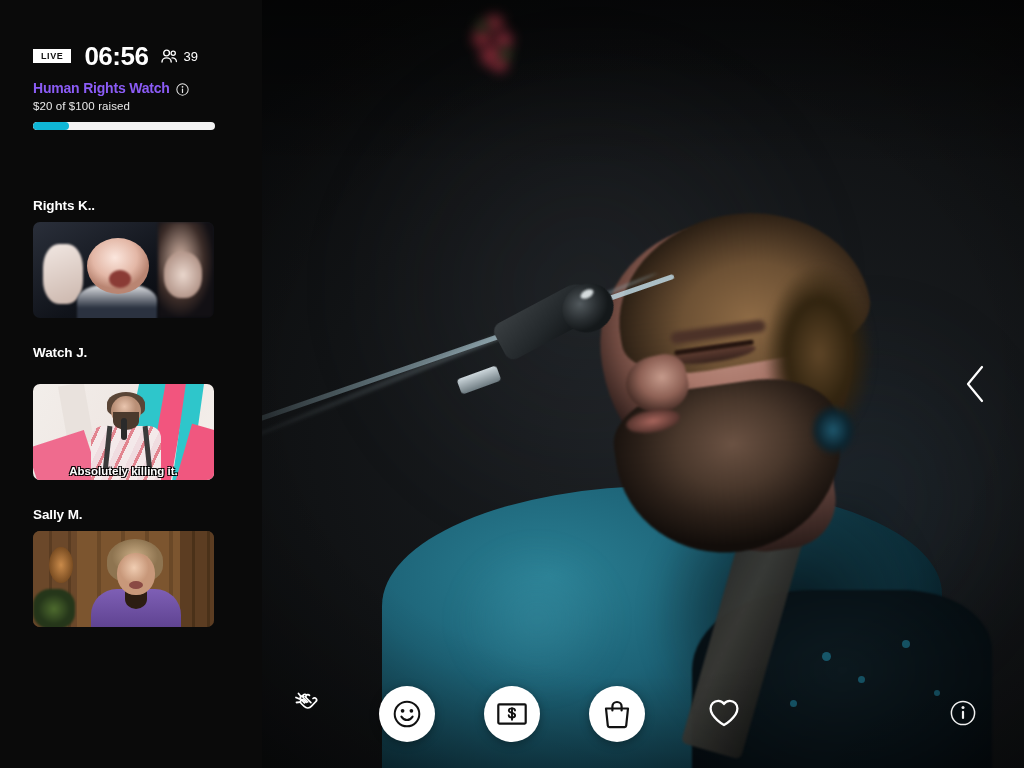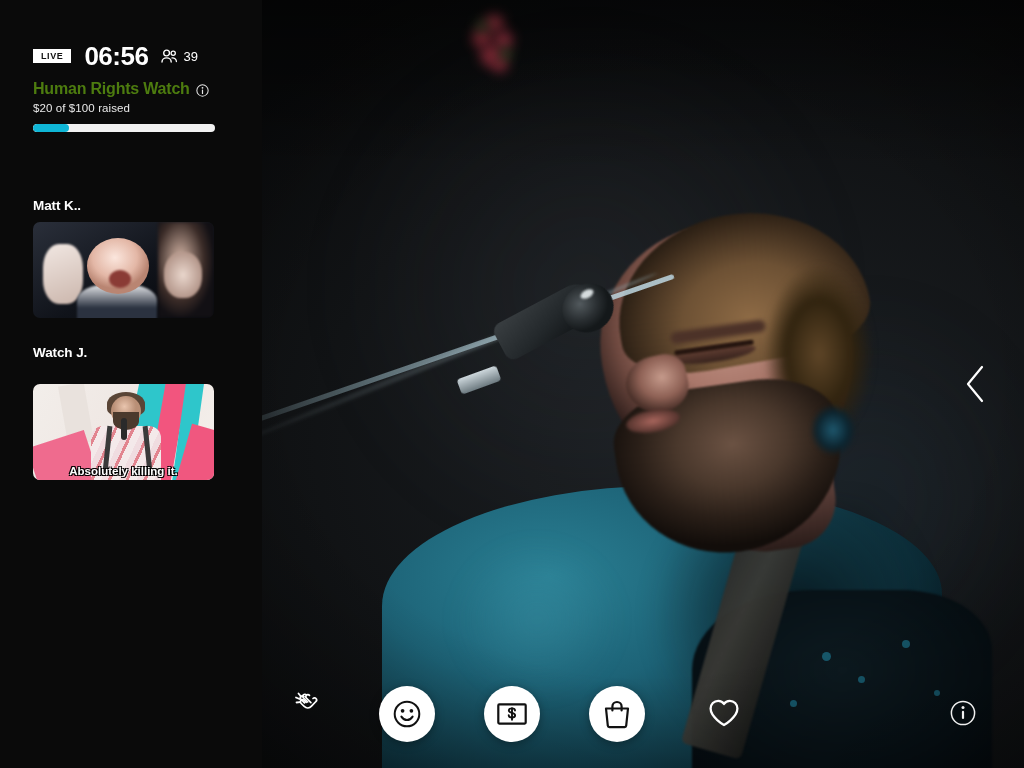--- a/index.html
+++ b/index.html
@@ -139,21 +139,21 @@
   .status-row { position:absolute; left:33px; top:43px; display:flex; align-items:center; gap:13px; }
   .live-badge { background:#ffffff; color:#111; font-size:9px; font-weight:bold;
       letter-spacing:.6px; padding:3px 8px 2px; border-radius:0; line-height:1; }
   .timer { color:#fff; font-size:26px; font-weight:bold; letter-spacing:-.5px; line-height:1; }
   .viewers { display:flex; align-items:center; gap:5px; color:#fff;
       font-size:13px; font-weight:500; }
   .viewers svg { display:block; }
 
   .charity { position:absolute; left:33px; top:80px; width:196px; }
   .charity-title-row { display:flex; align-items:center; gap:6px; }
-  .charity-title { color:#4d7c0f; font-size:16px; font-weight:bold; letter-spacing:-.2px;text-align:right; }
+  .charity-title { color:#8b5cf6; font-size:14px; font-weight:bold; letter-spacing:-.2px;text-align:right; }
   .info-sm { width:13px; height:13px; flex:none; }
   .charity-sub { color:#e9e9e9; font-size:11.5px; margin-top:4px; letter-spacing:.1px; }
   .progress { margin-top:10px; width:182px; height:8px; border-radius:5px;
       background:#f2f2f2; overflow:hidden; }
   .progress-fill { height:100%; background:#0fb6d6; border-radius:5px; }
 
   .gift-list { position:absolute; left:33px; top:198px; width:196px; }
   .gift { margin-bottom:27px; }
   .gift-name { color:#fff; font-size:13.5px; font-weight:bold; margin-bottom:9px; letter-spacing:-.1px; }
   .gift-thumb { position:relative; width:181px; height:96px; border-radius:7px;
@@ -324,21 +324,21 @@
       </div>
       <div class="charity-sub">$20 of $100 raised</div>
       <div class="progress">
         <div class="progress-fill" style="width: 20%;"></div>
       </div>
     </div>
 
     <div class="gift-list">
 
       <div class="gift">
-        <div class="gift-name">Matt K..</div>
+        <div class="gift-name">Rights K..</div>
         <div class="gift-thumb g1">
           <div class="b-side"></div>
             <div class="b-arm"></div>
           <div class="b-body"></div>
             <div class="b-head"></div>
           <div class="b-mouth"></div>
             <div class="b-hand"></div>
         </div>
       </div>
 
@@ -355,20 +355,35 @@
             <div class="m-strapL"></div>
             <div class="m-strapR"></div>
           <div class="m-hair"></div>
             <div class="m-head"></div>
             <div class="m-beard"></div>
           <div class="m-mic"></div>
           <div class="gif-cap">Absolutely killing it.</div>
         </div>
       </div>
 
+      <div class="gift">
+        <div class="gift-name">Sally M.</div>
+        <div class="gift-thumb g3">
+          <div class="door2"></div>
+            <div class="door"></div>
+            <div class="cabinet"></div>
+          <div class="wreath"></div>
+            <div class="plant"></div>
+          <div class="w-body"></div>
+            <div class="w-v"></div>
+          <div class="w-hair"></div>
+            <div class="w-face"></div>
+            <div class="w-mouth"></div>
+        </div>
+      </div>
 
     </div>
   </div>
 
   <div class="chevron-left">
     <svg width="22" height="40" viewBox="0 0 22 40" fill="none">
       <path d="M18 3 L4 20 L18 37" stroke="#ffffff" stroke-width="2.2" stroke-linecap="round" stroke-linejoin="round"></path>
     </svg>
   </div>
 

